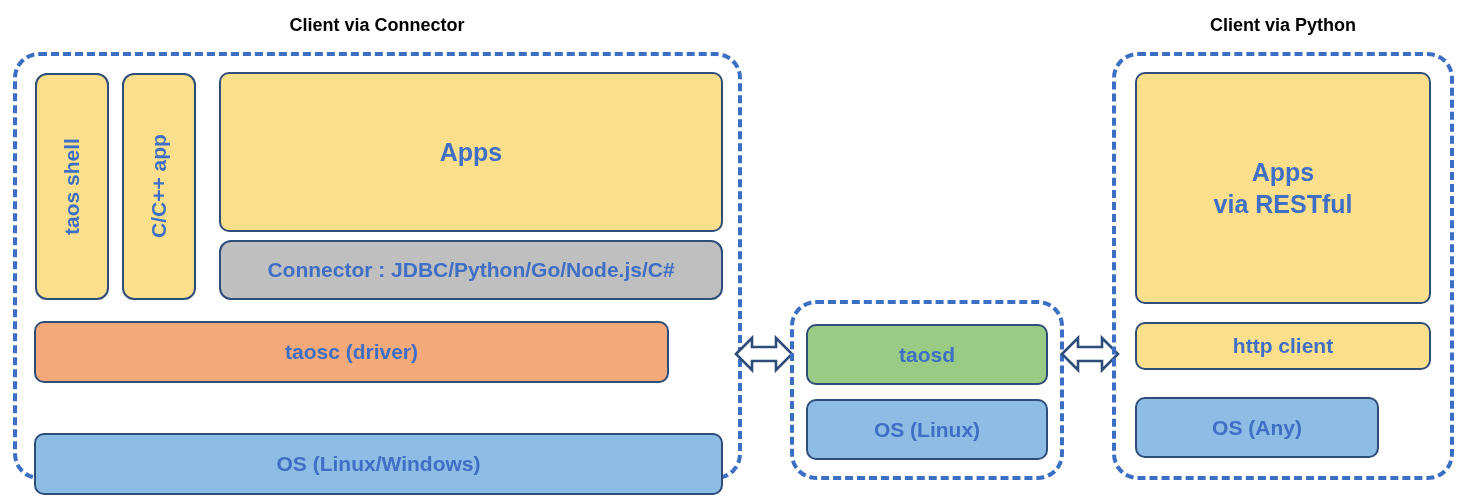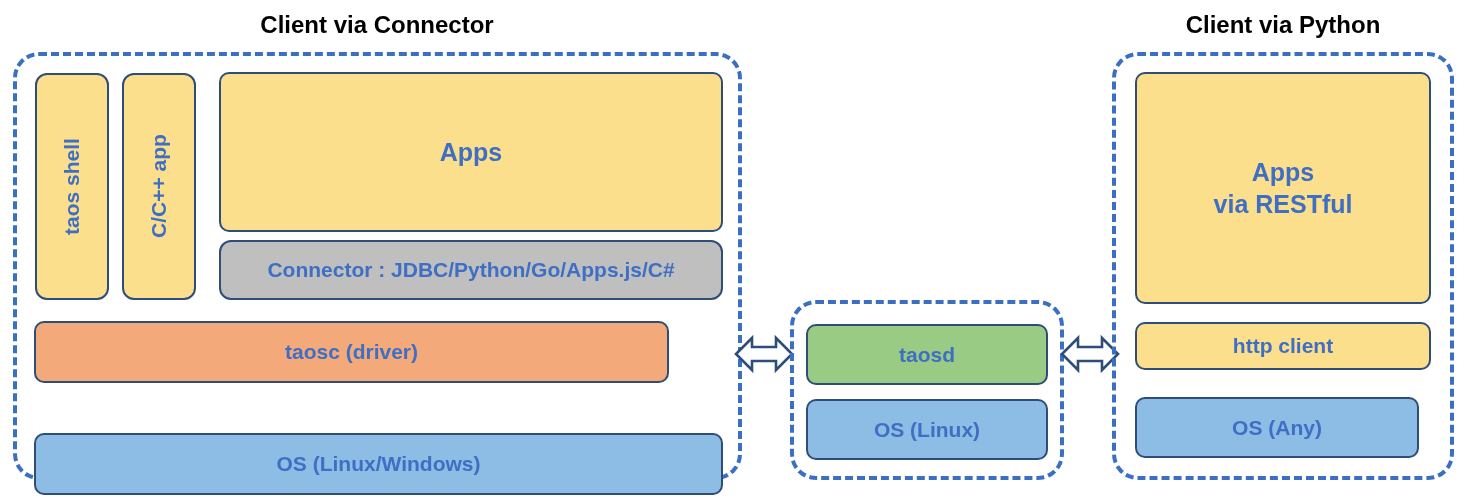--- a/index.html
+++ b/index.html
@@ -15,21 +15,21 @@
     width: 1467px;
     height: 498px;
     background: #ffffff;
     overflow: hidden;
   }
   
   .caption {
     position: absolute;
     color: #000000;
     font-weight: bold;
-    font-size: 24px;
+    font-size: 18px;
     line-height: 26px;
     text-align: center;
     white-space: nowrap;
   }
   
   .group {
     position: absolute;
     border: 4px dashed #3B6FC4;
     border-radius: 26px;
     box-sizing: border-box;
@@ -80,21 +80,21 @@
   <div class="caption" style="left:1135px; top:12px; width:296px;">Client via Python</div>
 
   <div class="group" style="left:13px; top:52px; width:729px; height:428px;"></div>
 
   <div class="box yellow vertical" style="left:35px; top:73px; width:74px; height:227px;">taos shell</div>
 
   <div class="box yellow vertical" style="left:122px; top:73px; width:74px; height:227px;">C/C++ app</div>
 
   <div class="box yellow big" style="left:219px; top:72px; width:504px; height:160px;">Apps</div>
 
-  <div class="box gray" style="left:219px; top:240px; width:504px; height:60px;">Connector : JDBC/Python/Go/Apps.js/C#</div>
+  <div class="box gray" style="left:219px; top:240px; width:504px; height:60px;">Connector : JDBC/Python/Go/Node.js/C#</div>
 
   <div class="box orange" style="left:34px; top:321px; width:635px; height:62px;">taosc (driver)</div>
 
   <div class="box blue" style="left:34px; top:397px; width:689px; height:62px;margin-top:36px;">OS (Linux/Windows)</div>
 
   <div class="arrow" style="left:734px; top:330px; width:60px; height:48px;">
     <svg width="60" height="48" viewBox="0 0 60 48">
       <polygon points="2,24 18,8 18,17 42,17 42,8 58,24 42,40 42,31 18,31 18,40" fill="#ffffff" stroke="#2E4D79" stroke-width="2.6" stroke-linejoin="miter"></polygon>
     </svg>
   </div>
@@ -111,15 +111,15 @@
     </svg>
   </div>
 
   <div class="group" style="left:1112px; top:52px; width:342px; height:428px;"></div>
 
   <div class="box yellow big" style="left:1135px; top:72px; width:296px; height:232px;">Apps
 via RESTful</div>
 
   <div class="box yellow" style="left:1135px; top:322px; width:296px; height:48px;">http client</div>
 
-  <div class="box blue" style="left:1135px; top:397px; width:284px; height:61px;">OS (Any)</div>
+  <div class="box blue" style="left:1135px; top:397px; width:244px; height:61px;">OS (Any)</div>
 
 </div>
 
 </body></html>

